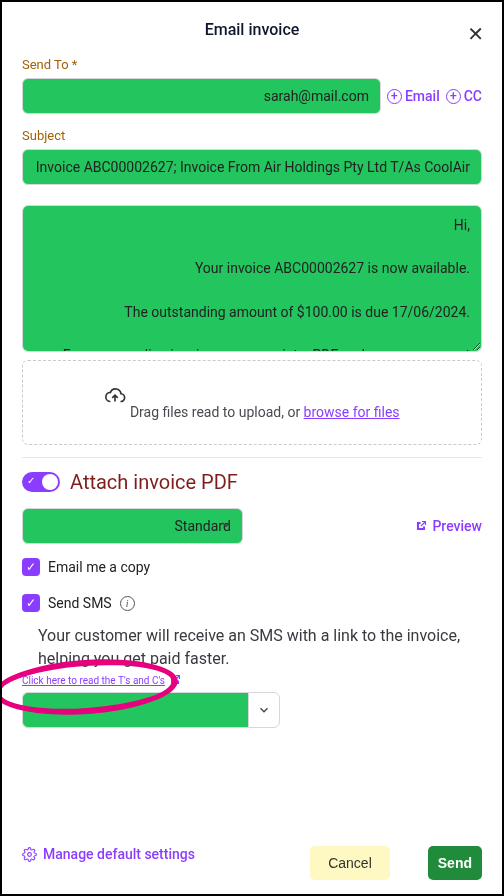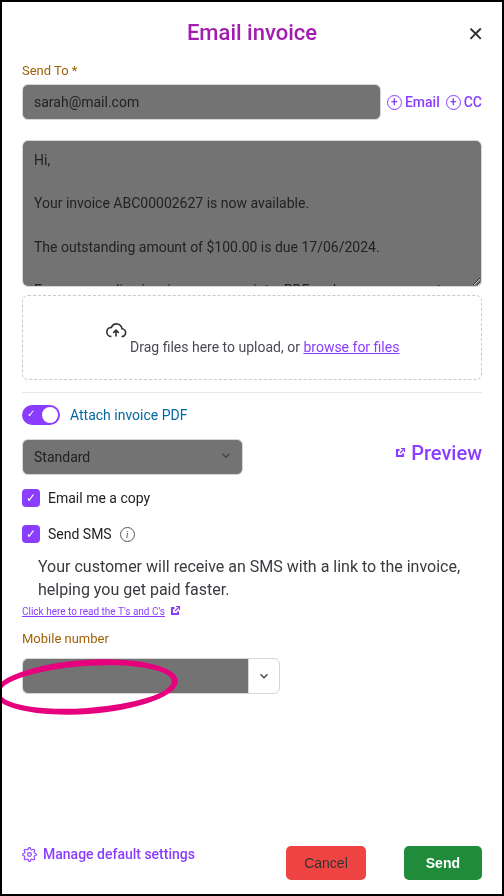--- a/index.html
+++ b/index.html
@@ -18,23 +18,23 @@
     display: flex;
     flex-direction: column;
     position: relative;
   }
   .header {
     text-align: center;
     position: relative;
     margin-bottom: 18px;
   }
   .header h2 {
-    font-size: 22px;
+    font-size: 16px;
     font-weight: 500;
-    color: #a21caf;
+    color: #0f172a;
   }
   .close-x {
     position: absolute;
     right: -2px;
     top: 2px;
     font-size: 20px;
     cursor: pointer;
     color: #333;
     background: none;
     border: none;
@@ -45,21 +45,22 @@
     margin-bottom: 6px;
   }
   .input, .textarea, .select {
     width: 100%;
     border: 1px solid #d7d7db;
     border-radius: 6px;
     padding: 9px 11px;
     font-size: 14px;
     color: #222;
     font-family: inherit;
-    background: #737373;
+    background: #22c55e;
+    text-align: right;
   }
   .textarea {
     resize: both;
     height: 147px;
     line-height: 1.55;
     margin-top: 6px;
   }
   .sendto-row {
     display: flex;
     align-items: center;
@@ -129,37 +130,37 @@
     position: absolute;
     top: 2px; right: 2px;
     display: flex; align-items: center; justify-content: center;
   }
   .toggle .check-mini {
     position: absolute;
     left: 5px; top: 3px;
     color: #fff;
     font-size: 10px;
   }
-  .toggle-label { font-size: 14px; color: #0369a1; }
+  .toggle-label { font-size: 20px; color: #7f1d1d; }
   .pdf-row {
     display: flex; align-items: flex-end; gap: 14px;
   }
   .pdf-col { flex: 0 0 48%; }
   .select-wrap { position: relative; }
   .select-wrap .chev {
     position: absolute;
     right: 10px; top: 50%;
     transform: translateY(-50%);
     pointer-events: none;
     color: #444;
   }
   .preview-link {
     margin-left: auto;
     color: #8b3dff;
-    font-size: 20px;
+    font-size: 14px;
     display: inline-flex; align-items: center; gap: 5px;
     cursor: pointer;
     font-weight: 500;
     padding-bottom: 10px;
   }
   .check-row {
     display: flex; align-items: center; gap: 8px;
     margin-top: 14px;
     margin-bottom: 4px;
     font-size: 14px;
@@ -237,30 +238,30 @@
     font-weight: 500;
   }
   .btn {
     padding: 9px 18px;
     border-radius: 5px;
     border: none;
     font-size: 14px;
     cursor: pointer;
   }
   .btn-secondary {
-    background: #ef4444;
+    background: #fef9c3;
     color: #333;
     margin-left: auto;
     margin-right: 10px;
   }
   .btn-primary {
     background: #1f8b3b;
     color: #fff;
     font-weight: 600;
-    padding: 9px 22px;
+    padding: 9px 10px;
   }
   
   .highlight-ring {
     position: absolute;
     left: -8px;
     top: 658px;
     width: 184px;
     height: 54px;
     border: 6px solid #e6007e;
     border-radius: 50% / 50%;
@@ -287,37 +288,41 @@
         <span class="plus-circle">+</span>
         <span>Email</span>
       </span>
       <span class="purple-link">
         <span class="plus-circle">+</span>
         <span>CC</span>
       </span>
     </div>
   </div>
 
+  <div class="section">
+    <div class="label">Subject</div>
+    <input class="input" value="Invoice ABC00002627; Invoice From Air Holdings Pty Ltd T/As CoolAir" style="">
+  </div>
 
   <textarea class="textarea" style="">Hi,
 
 Your invoice ABC00002627 is now available.
 
 The outstanding amount of $100.00 is due 17/06/2024.
 
 From your online invoice you can print a PDF and access payment options.
 
 Thanks again for trusting Better Builds SMEP. Feel free to contact us if you have any questions</textarea>
 
   <div class="dropzone">
     <svg class="dropzone-icon" viewBox="0 0 24 24" fill="none" stroke="#333" stroke-width="1.8">
       <path d="M7 18a5 5 0 0 1 0-10 6 6 0 0 1 11.5 1.5A4 4 0 0 1 18 18"></path>
       <path d="M12 12v6M9 14l3-3 3 3"></path>
     </svg>
-    <span>Drag files here to upload, or  </span><span class="browse-link">browse for files</span>
+    <span>Drag files read to upload, or  </span><span class="browse-link">browse for files</span>
   </div>
 
   <hr class="divider">
 
   <div class="toggle-row">
     <div class="toggle">
       <span class="check-mini">✓</span>
       <div class="knob"></div>
     </div>
     <span class="toggle-label">Attach invoice PDF</span>
@@ -353,21 +358,20 @@
     <span class="info-icon">i</span>
   </div>
   <div class="sms-desc">Your customer will receive an SMS with a link to the invoice, helping you get paid faster.</div>
   <a class="tc-link">
     <span>Click here to read the T's and C's</span>
     <svg class="ext-icon" viewBox="0 0 24 24" fill="none" stroke="#8b3dff" stroke-width="2.2">
         <path d="M14 3h7v7M21 3l-9 9M5 5h5v2H7v10h10v-3h2v5H5z"></path>
       </svg>
   </a>
 
-  <div class="label" style="margin-top:14px">Mobile number</div>
   <div class="mobile-row">
     <div class="mobile-input">
       <input class="input" value="" style="">
       <div class="mobile-dd">
         <svg width="14" height="14" viewBox="0 0 24 24" fill="none" stroke="currentColor" stroke-width="2.2">
             <path d="M6 9l6 6 6-6"></path>
           </svg>
       </div>
     </div>
   </div>

